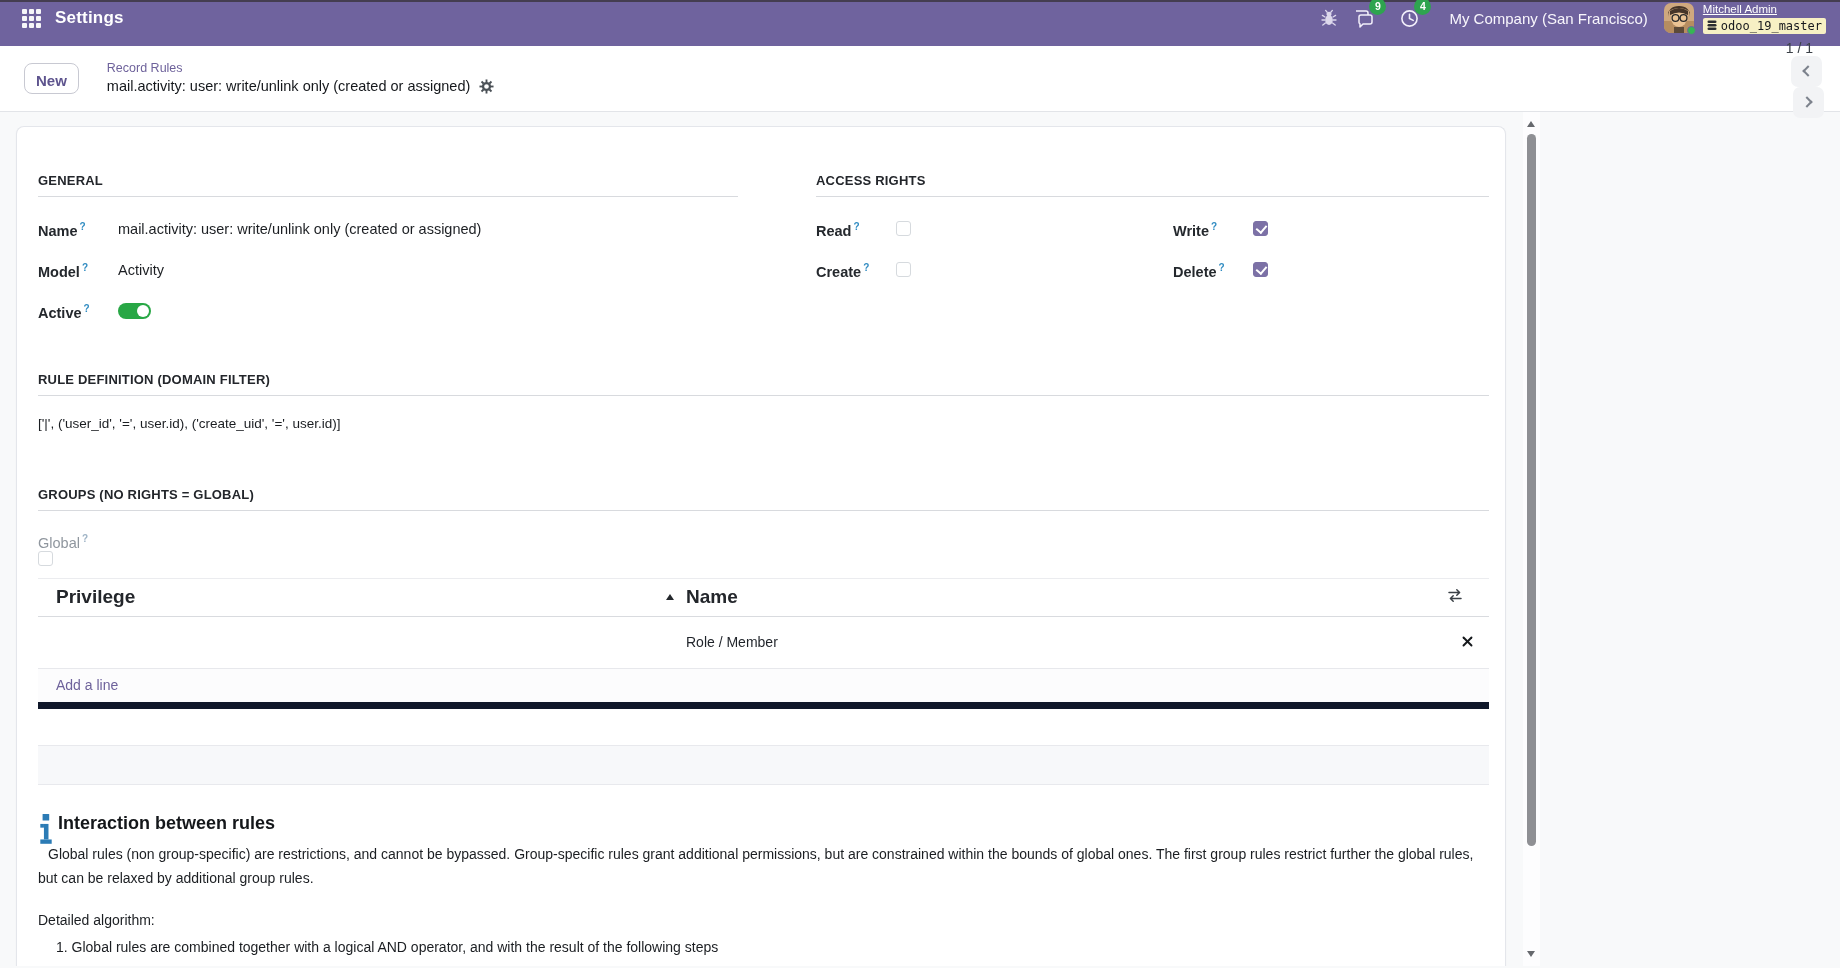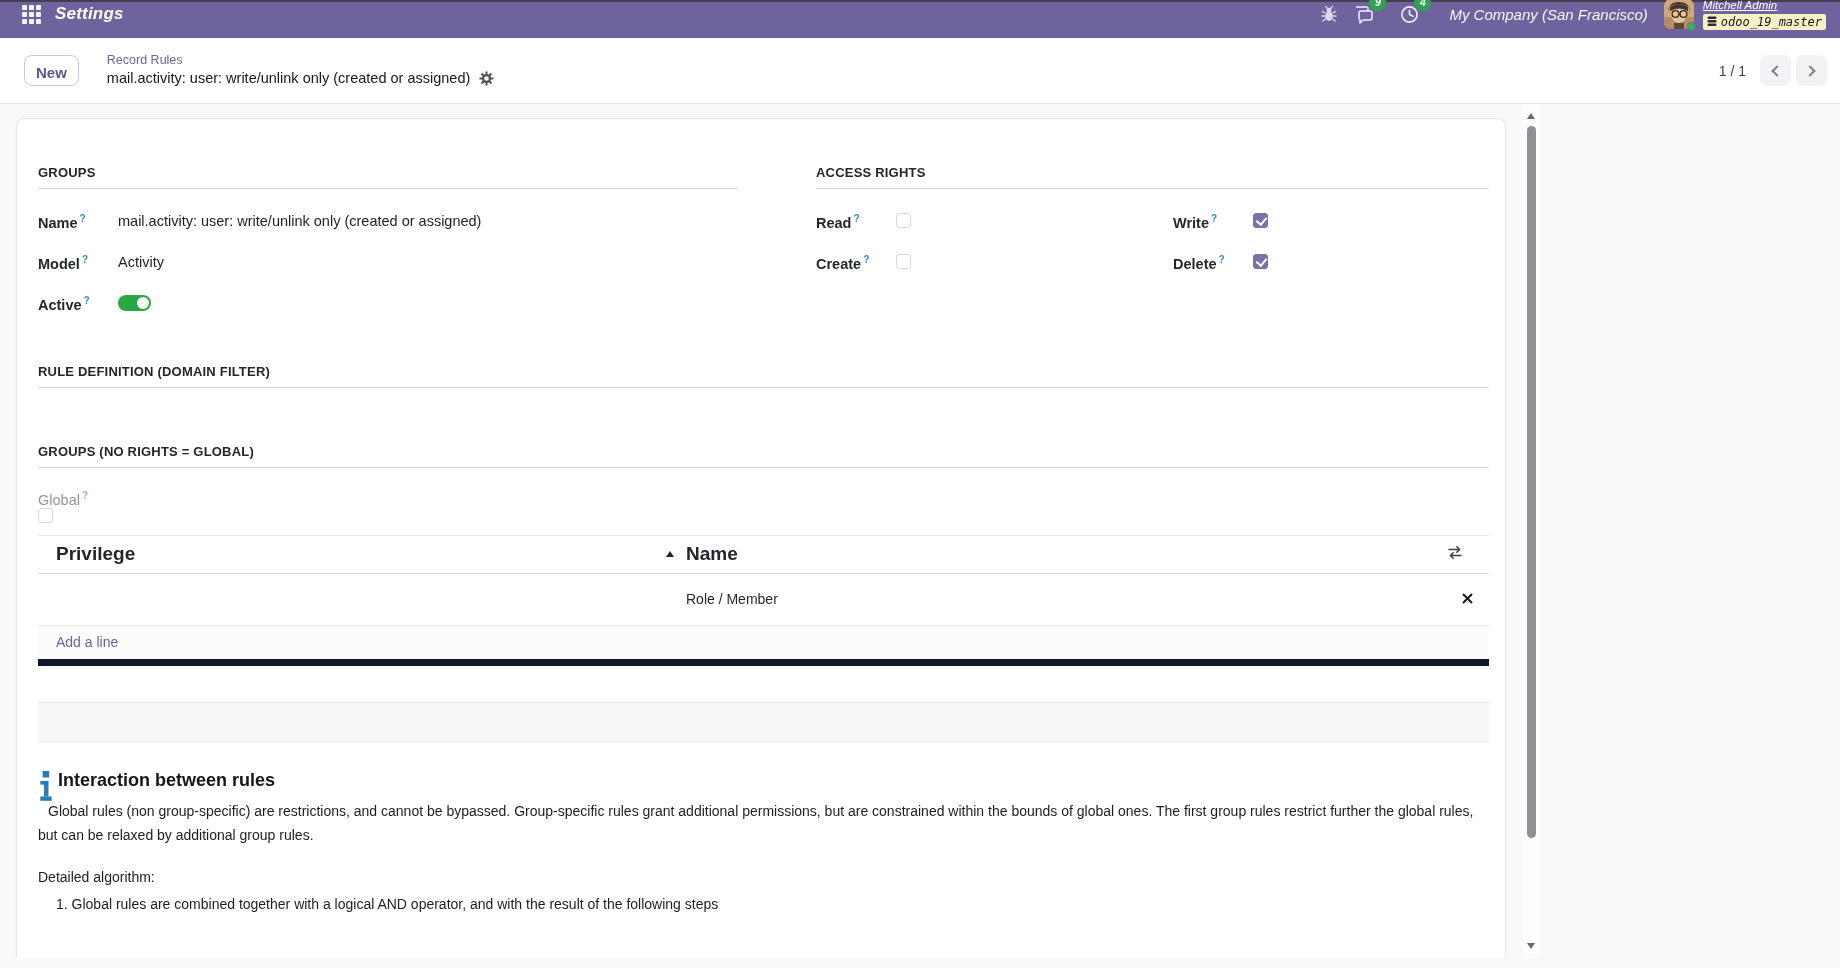--- a/index.html
+++ b/index.html
@@ -1,22 +1,22 @@
 <!DOCTYPE html>
 <html><head>
 <meta charset="utf-8">
 <style>
   * { margin:0; padding:0; box-sizing:border-box; }
   html,body { width:1840px; height:968px; overflow:hidden; }
   body { font-family:"Liberation Sans", sans-serif; background:#f8f9fa; color:#212529; }
 
   
   .navbar{
-    height:38px; background:#6F639E; border-top:2px solid #443d50;
-    display:flex; align-items:center; padding:0 14px 12px 22px;font-style:italic;
+    height:46px; background:#6F639E; border-top:2px solid #443d50;
+    display:flex; align-items:center; padding:0 14px 12px 22px;
   }
   .apps-grid{ width:19px; height:19px; display:grid; grid-template-columns:repeat(3,5px);
     grid-template-rows:repeat(3,5px); gap:2px; cursor:pointer; }
   .apps-grid i{ background:rgba(255,255,255,.94); border-radius:1px; }
   .brand{ color:#fff; font-size:17px; font-weight:600; margin-left:14px; letter-spacing:.2px; cursor:pointer; }
   .nav-menu{ display:flex; margin-left:10px; }
   .nav-menu .itm{ color:#ece8f6; font-size:15px; padding:13px 13px; cursor:pointer; }
   .nav-spacer{ flex:1; }
   .systray{ display:flex; align-items:center; }
   .tray-ic{ position:relative; padding:4px 8px; cursor:pointer; display:flex; align-items:center; }
@@ -39,21 +39,21 @@
   
   .cpanel{ height:66px; background:#fff; border-bottom:1px solid #e2e4e8;
     display:flex; align-items:center; padding:0 13px 0 24px; }
   .btn-new{ height:31px; padding:8px 11px; background:#fff; border:1px solid #c8c9d2; border-radius:8px;
     color:#5E548E; font-size:15px; font-weight:600; cursor:pointer; font-family:inherit; }
   .bc-col{ margin-left:28px; display:flex; flex-direction:column; gap:3px; }
   .bc-link{ color:#6E629B; font-size:12.5px; cursor:pointer; line-height:13px; }
   .title-row{ display:flex; align-items:center; gap:9px; }
   .rec-title{ font-size:14.5px; color:#15181c; line-height:17px; }
   .gear-btn{ cursor:pointer; display:flex; align-items:center; }
-  .cp-right{ margin-left:auto; display:flex; align-items:center; }
+  .cp-right{ margin-left:auto; display:flex; align-items:center;flex-direction:column; }
   .pager-txt{ font-size:14px; color:#3c4148; margin-right:14px; }
   .pager-btn{ width:31px; height:31px; border:none; background:#f2f3f5; border-radius:7px;
     cursor:pointer; display:flex; align-items:center; justify-content:center; }
   .pager-btn + .pager-btn{ margin-left:5px; }
   .chev{ display:inline-block; width:8px; height:8px; border:solid #7c828c; border-width:0 2px 2px 0; }
   .chev.left{ transform:rotate(135deg); margin-left:3px; }
   .chev.right{ transform:rotate(-45deg); margin-right:3px; }
 
   
   .content{ position:relative; height:854px; overflow:hidden; }
@@ -232,21 +232,21 @@
       </button>
   </div>
 </div>
 
 <div class="content">
   <div class="sheet">
 
     <div class="top-grid">
 
       <div>
-        <div class="group-head">GROUPS</div>
+        <div class="group-head">GENERAL</div>
         <div class="rows">
           <div class="frow">
             <span class="flabel"><span>Name</span><sup>?</sup></span>
             <span class="fvalue">mail.activity: user: write/unlink only (created or assigned)</span>
           </div>
           <div class="frow">
             <span class="flabel"><span>Model</span><sup>?</sup></span>
             <span class="fvalue">Activity</span>
           </div>
           <div class="frow">
@@ -276,20 +276,21 @@
           <div class="frow">
             <span class="flabel"><span>Delete</span><sup>?</sup></span>
             <span class="cbx checked"></span>
           </div>
         </div>
       </div>
     </div>
 
     <div class="sect">
       <div class="group-head">RULE DEFINITION (DOMAIN FILTER)</div>
+      <div class="domain-code">['|', ('user_id', '=', user.id), ('create_uid', '=', user.id)]</div>
     </div>
 
     <div class="sect-groups">
       <div class="group-head">GROUPS (NO RIGHTS = GLOBAL)</div>
       <div class="frow global-row">
         <span class="flabel muted"><span>Global</span><sup>?</sup></span>
         <span class="cbx"></span>
       </div>
 
       <table class="o-list">

